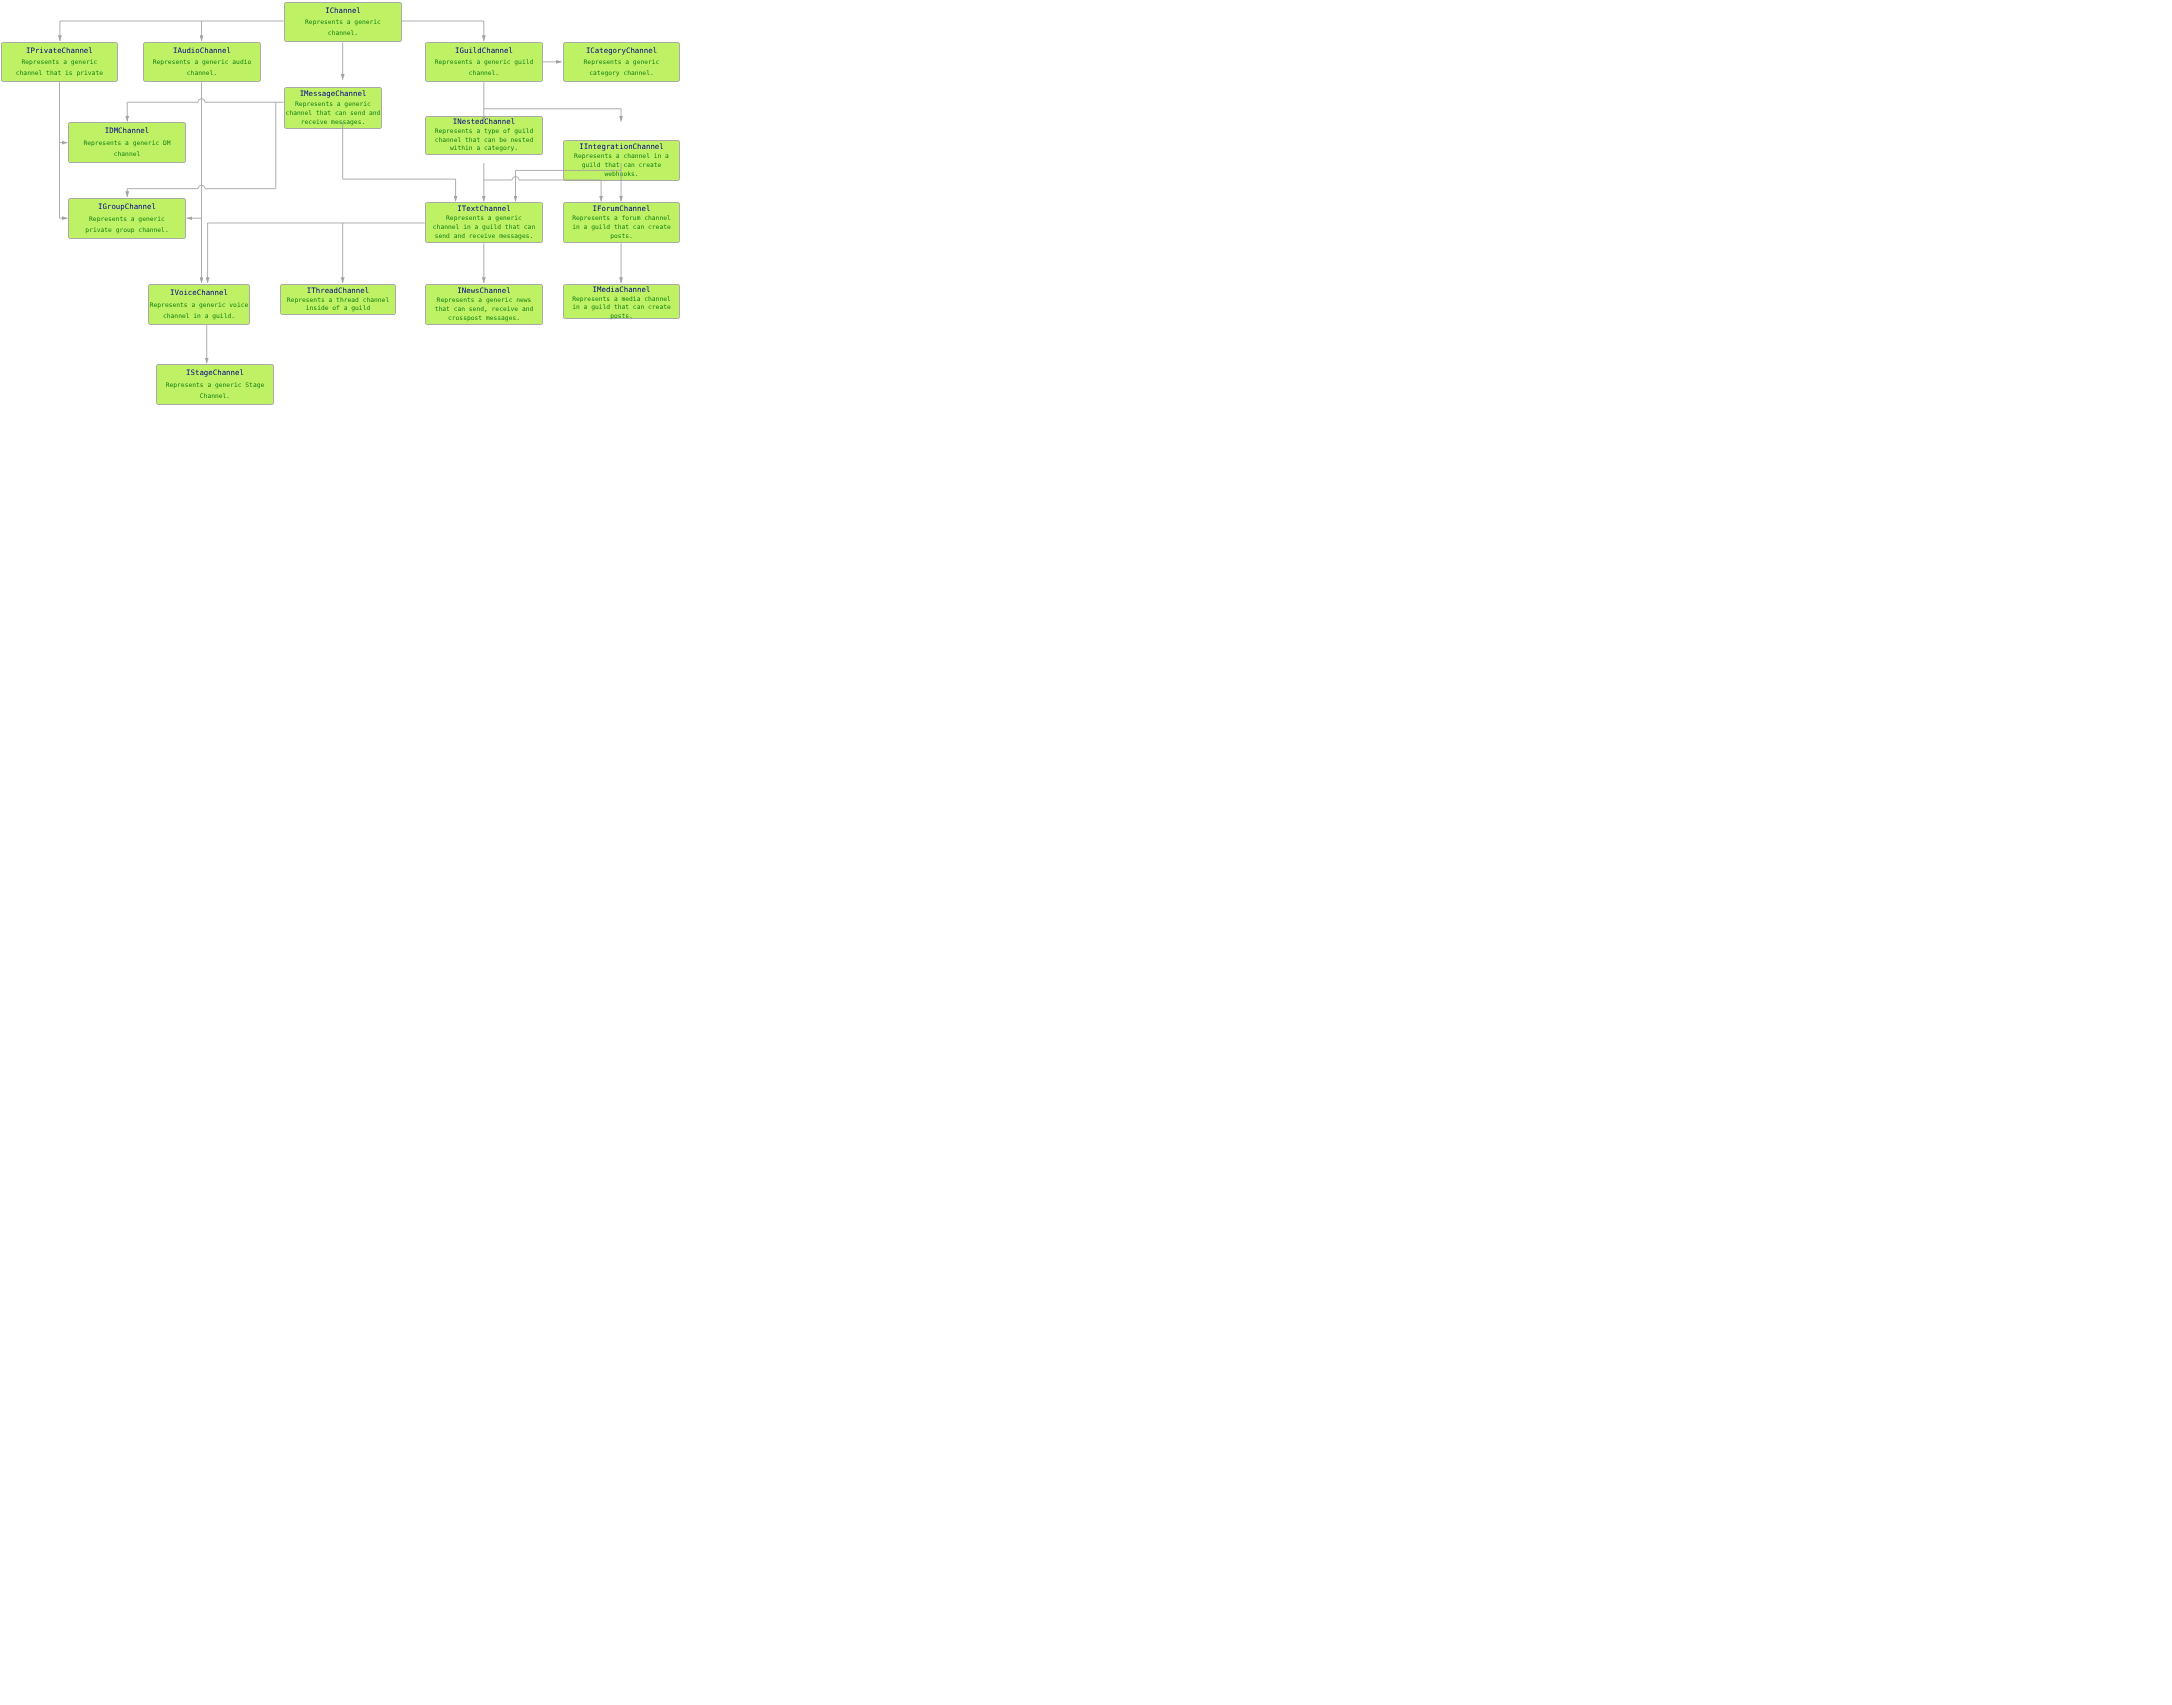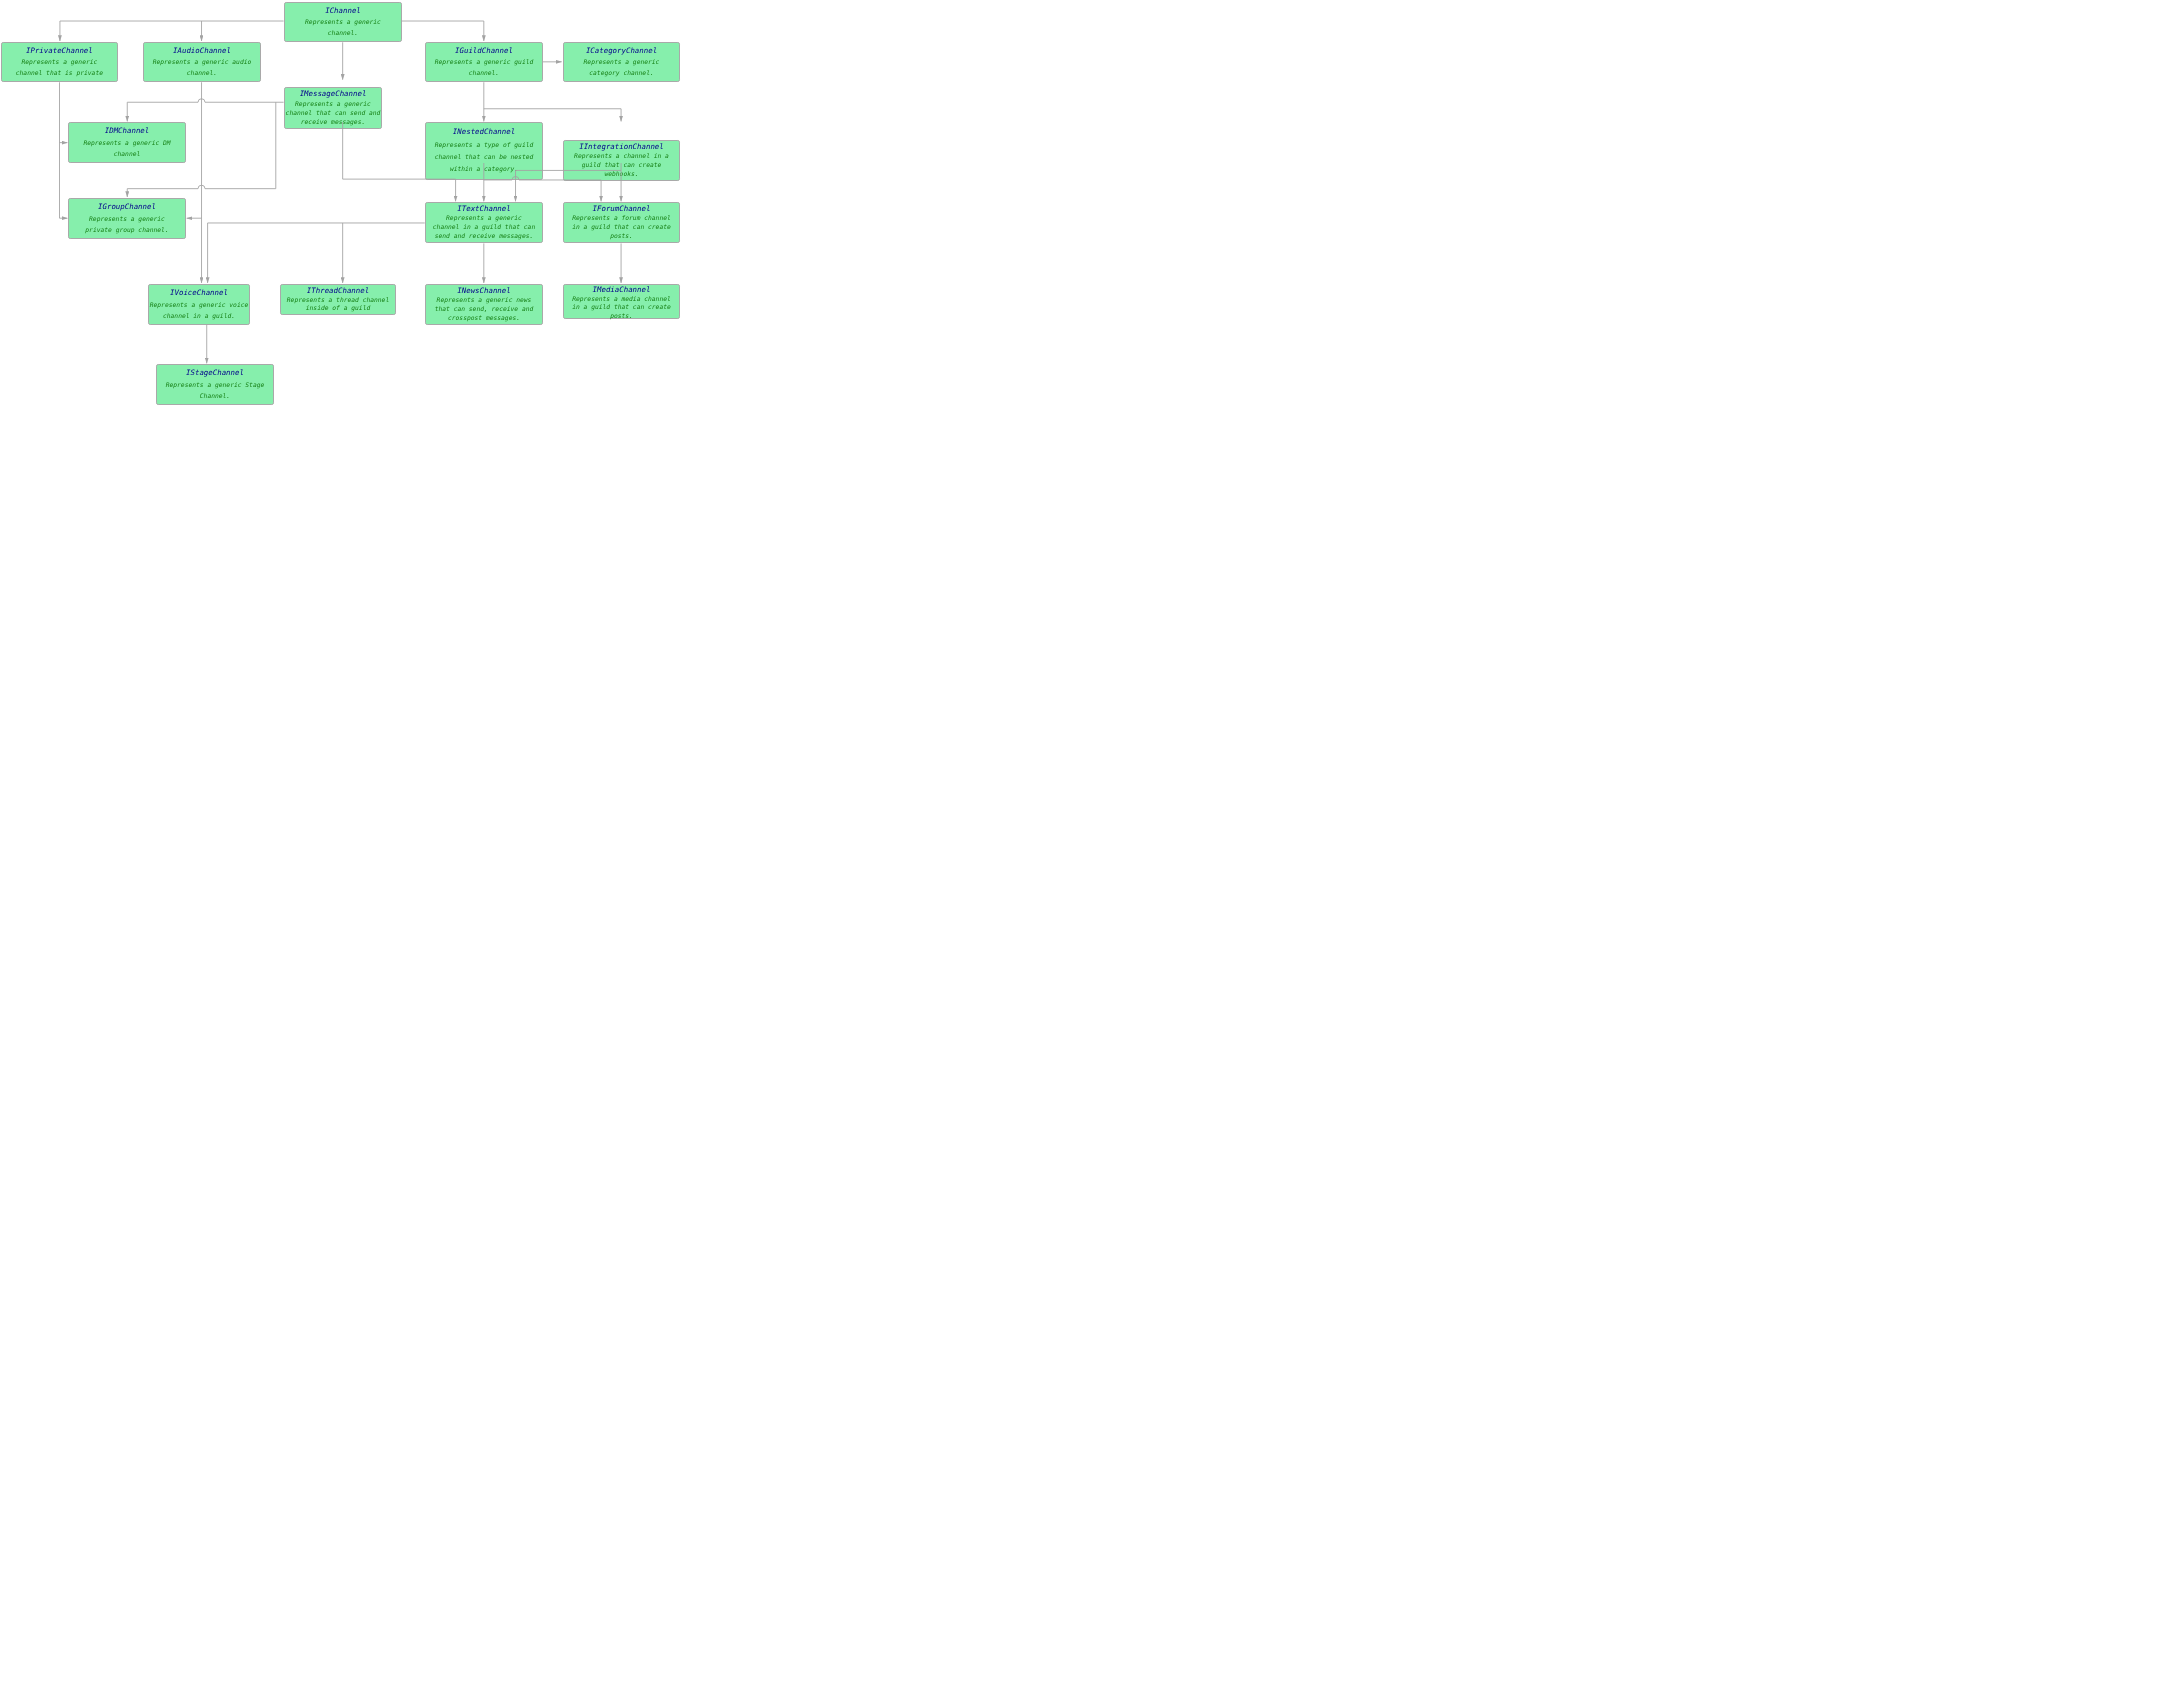--- a/index.html
+++ b/index.html
@@ -6,24 +6,24 @@
     --title:#00008B;
     --desc:#178217;
     --border:#a9a9a9;
     --line:#a3a3a3;
     --bg:#ffffff;
   }
   html,body{margin:0;padding:0;background:var(--bg);}
   body{font-family:"DejaVu Sans Mono",monospace;}
   .canvas{position:relative;width:681px;height:406px;background:var(--bg);overflow:hidden;}
   .node{
-    position:absolute;box-sizing:border-box;background:#86efac;
+    position:absolute;box-sizing:border-box;background:#bef264;
     border:1.3px solid var(--border);border-radius:2.2px;
     display:flex;flex-direction:column;justify-content:space-evenly;align-items:center;
-    text-align:center;padding:1.3px 0.9px;z-index:1;font-style:italic;
+    text-align:center;padding:1.3px 0.9px;z-index:1;
   }
   .node .t{color:var(--title);font-size:7.4px;line-height:8.7px;white-space:nowrap;}
   .node .d{color:var(--desc);font-size:6.3px;line-height:8.3px;white-space:nowrap;}
   svg.wires{position:absolute;left:0;top:0;z-index:2;pointer-events:none;}
   svg.wires path.wire{fill:none;stroke:var(--line);stroke-width:2px;}
   svg.wires marker path{fill:var(--line);stroke:none;}
 </style>
 </head>
 <body>
 
@@ -65,21 +65,21 @@
     <span class="d">channel that can send and</span>
     <span class="d">receive messages.</span>
   </div>
 
   <div class="node" style="left:68px;top:122px;width:118px;height:41px">
     <span class="t">IDMChannel</span>
     <span class="d">Represents a generic DM</span>
     <span class="d">channel</span>
   </div>
 
-  <div class="node" style="left:425px;top:122px;width:118px;height:58px">
+  <div class="node" style="left:425px;top:116px;width:118px;height:39px">
     <span class="t">INestedChannel</span>
     <span class="d">Represents a type of guild</span>
     <span class="d">channel that can be nested</span>
     <span class="d">within a category.</span>
   </div>
 
   <div class="node" style="left:563px;top:140px;width:117px;height:41px">
     <span class="t">IIntegrationChannel</span>
     <span class="d">Represents a channel in a</span>
     <span class="d">guild that can create</span>

